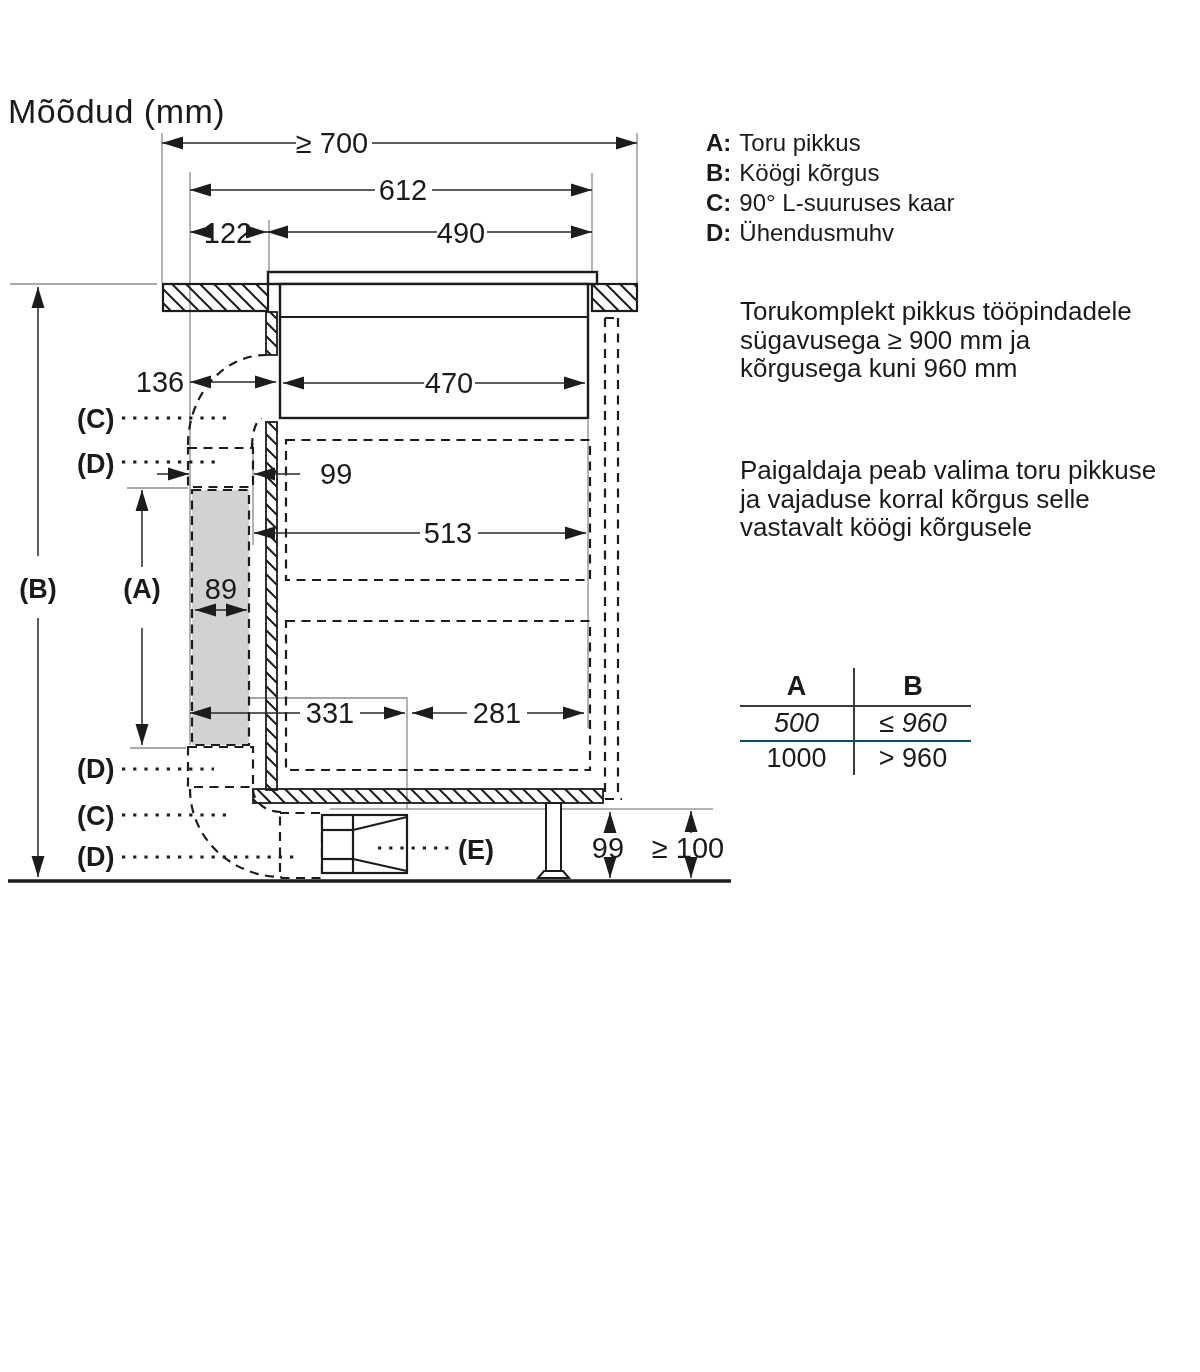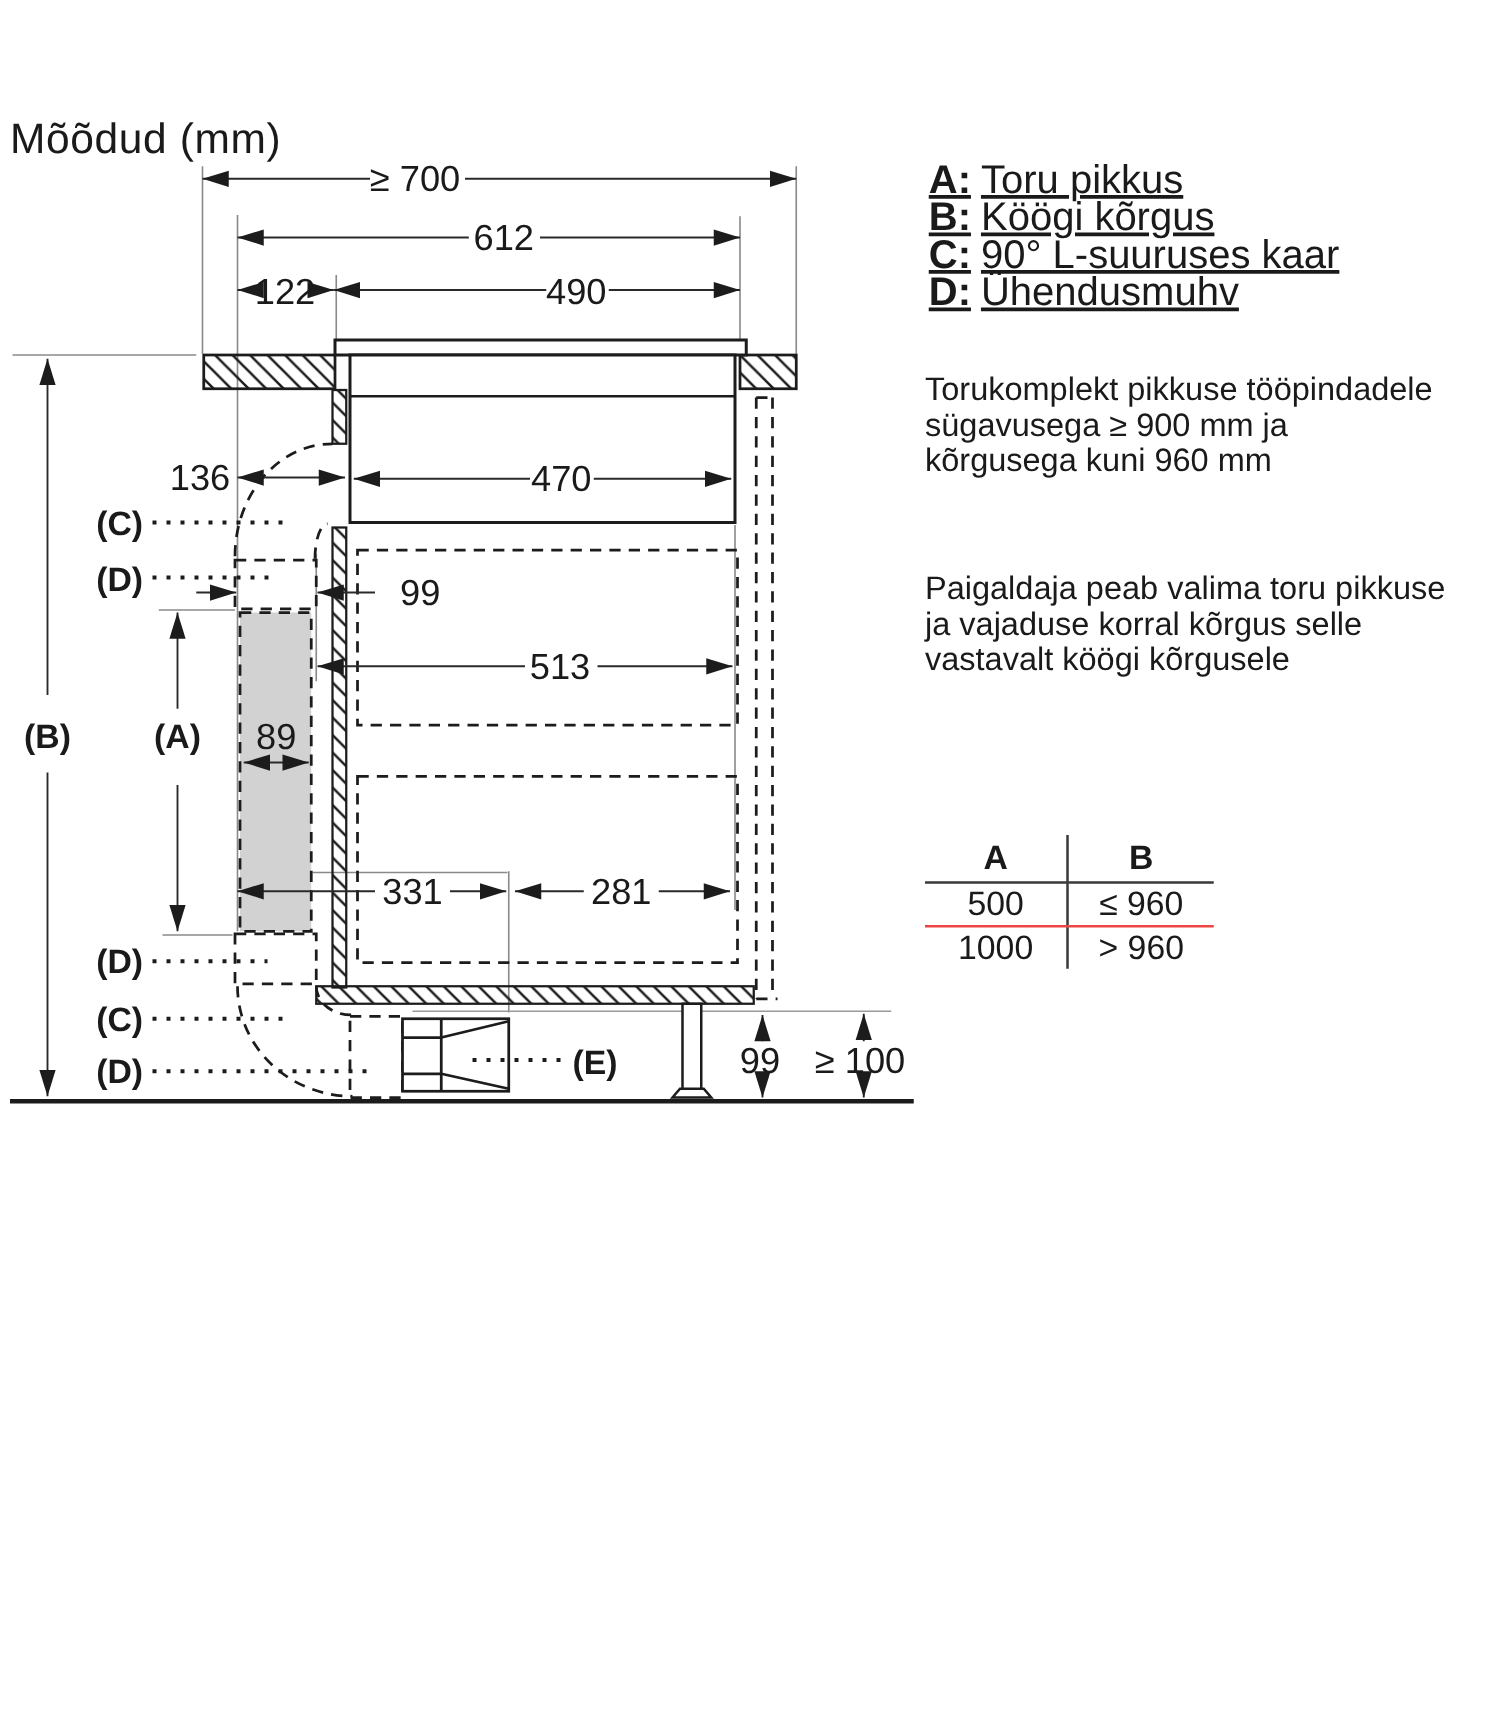--- a/index.html
+++ b/index.html
@@ -1,29 +1,29 @@
 <!DOCTYPE html>
 <html><head>
 <meta charset="utf-8">
 <style>
   html,body{margin:0;padding:0;background:#ffffff;}
   body{width:1200px;height:1372px;position:relative;font-family:"Liberation Sans",sans-serif;color:#1a1a1a;}
   .abs{position:absolute;}
   #page-title{left:8px;top:92px;font-size:34px;letter-spacing:0.5px;}
-  #legend{left:743px;top:128px;font-size:32px;line-height:30px;white-space:nowrap;text-decoration:underline;}
+  #legend{left:706px;top:128px;font-size:24px;line-height:30px;white-space:nowrap;}
   #legend .key{font-weight:bold;margin-right:8px;}
   .para{left:740px;font-size:26px;line-height:28.5px;white-space:nowrap;}
   #para1{top:297px;}
   #para2{top:456px;}
   #ab-table{left:740px;top:668px;border-collapse:collapse;font-size:27px;}
   #ab-table td{width:113px;text-align:center;padding:0;height:33px;}
   #ab-table td.colB{width:116px;}
   #ab-table tr td:first-child{border-right:2px solid #3a3a3a;}
   #ab-table tr.hrow td{border-bottom:2px solid #3a3a3a;height:37px;font-weight:bold;}
-  #ab-table tr.r1 td{border-bottom:2px solid #ef4444;}
+  #ab-table tr.r1 td{border-bottom:2px solid #0c4a6e;font-style:italic;}
   svg text{font-family:"Liberation Sans",sans-serif;fill:#1a1a1a;}
   .dim-txt{font-size:29px;}
   .lbl-txt{font-size:27px;font-weight:bold;}
 </style>
 </head>
 <body>
 
 <div id="page-title" class="abs">Mõõdud (mm)</div>
 
 <svg class="abs" style="left:0;top:0" width="740" height="900" viewBox="0 0 740 900">
@@ -174,21 +174,21 @@
 </svg>
 
 <div id="legend" class="abs">
   <div><span class="key">A:</span><span>Toru pikkus</span></div>
   <div><span class="key">B:</span><span>Köögi kõrgus</span></div>
   <div><span class="key">C:</span><span>90° L-suuruses kaar</span></div>
   <div><span class="key">D:</span><span>Ühendusmuhv</span></div>
 </div>
 
 <div id="para1" class="abs para">
-  <div>Torukomplekt pikkuse tööpindadele</div>
+  <div>Torukomplekt pikkus tööpindadele</div>
   <div>sügavusega ≥ 900 mm ja</div>
   <div>kõrgusega kuni 960 mm</div>
 </div>
 
 <div id="para2" class="abs para">
   <div>Paigaldaja peab valima toru pikkuse</div>
   <div>ja vajaduse korral kõrgus selle</div>
   <div>vastavalt köögi kõrgusele</div>
 </div>
 

